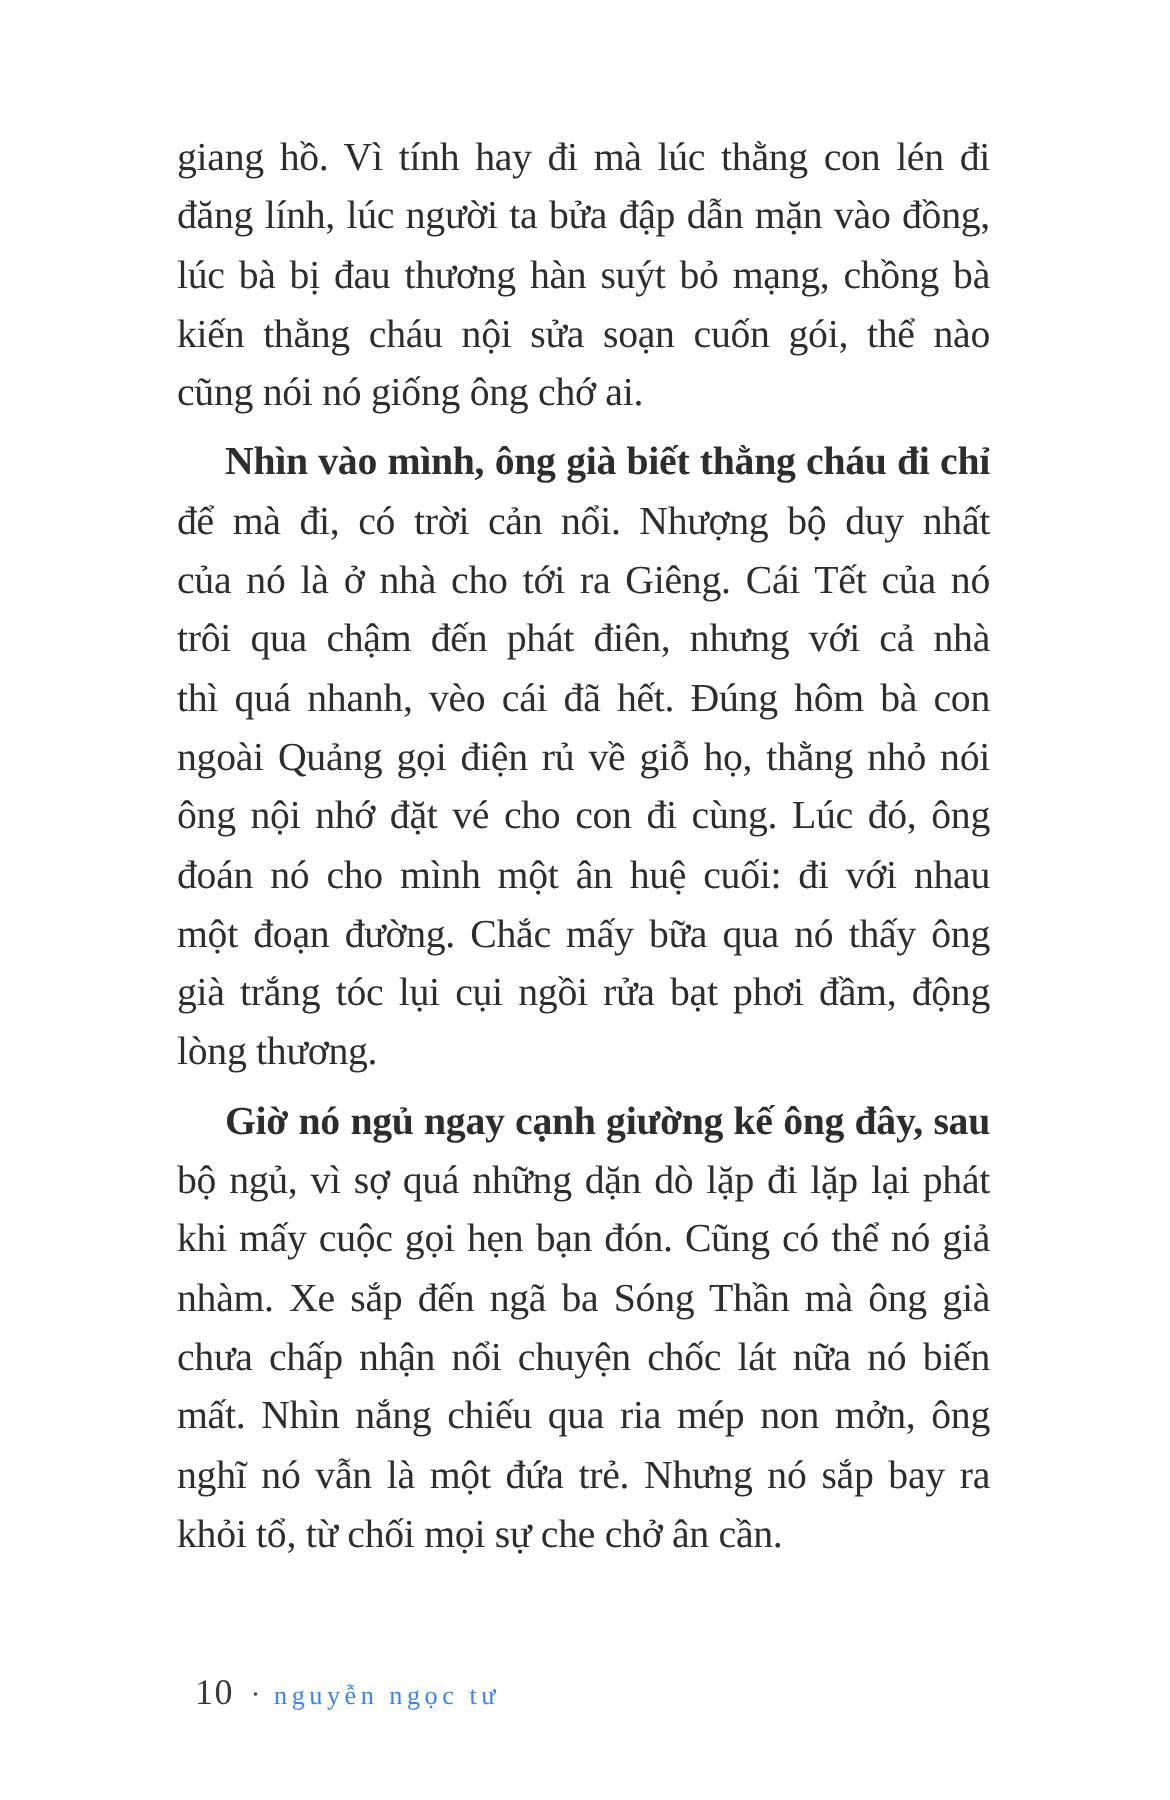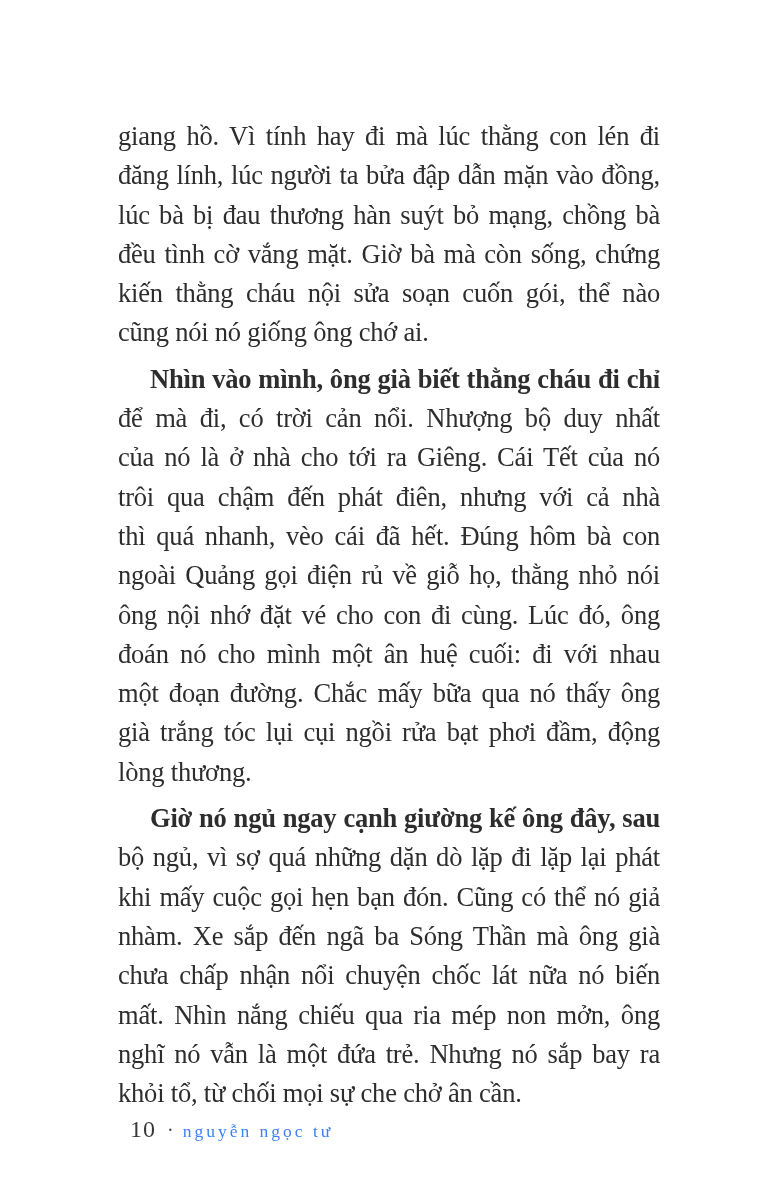--- a/index.html
+++ b/index.html
@@ -16,21 +16,21 @@
   }
   .page {
     position: absolute;
     inset: 0;
     background: #ffffff;
   }
   .text-block {
     position: absolute;
     left: 118px;
     right: 120px;
-    top: 117px;
+    top: 85px;
     color: #2d2d2d;
     font-size: 26.5px;
     line-height: 39.3px;
     letter-spacing: -0.2px;
   }
   .paragraph + .paragraph {
     margin-top: 7px;
   }
   .line {
     text-align: justify;
@@ -69,21 +69,20 @@
 </style>
 </head>
 <body>
 
 <div class="page">
   <div class="text-block">
       <div class="paragraph">
         <div class="line">giang hồ. Vì tính hay đi mà lúc thằng con lén đi</div>
         <div class="line">đăng lính, lúc người ta bửa đập dẫn mặn vào đồng,</div>
         <div class="line">lúc bà bị đau thương hàn suýt bỏ mạng, chồng bà</div>
-        <div class="line">đều tình cờ vắng mặt. Giờ bà mà còn sống, chứng</div>
         <div class="line">kiến thằng cháu nội sửa soạn cuốn gói, thể nào</div>
         <div class="line last">cũng nói nó giống ông chớ ai.</div>
       </div>
       <div class="paragraph">
         <div class="line first-indent">Nhìn vào mình, ông già biết thằng cháu đi chỉ</div>
         <div class="line">để mà đi, có trời cản nổi. Nhượng bộ duy nhất</div>
         <div class="line">của nó là ở nhà cho tới ra Giêng. Cái Tết của nó</div>
         <div class="line">trôi qua chậm đến phát điên, nhưng với cả nhà</div>
         <div class="line">thì quá nhanh, vèo cái đã hết. Đúng hôm bà con</div>
         <div class="line">ngoài Quảng gọi điện rủ về giỗ họ, thằng nhỏ nói</div>

